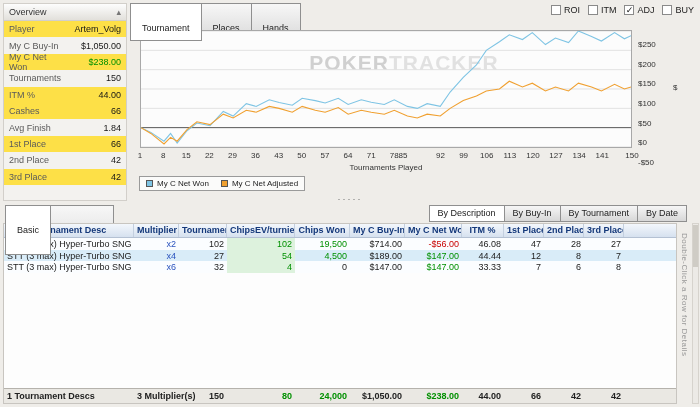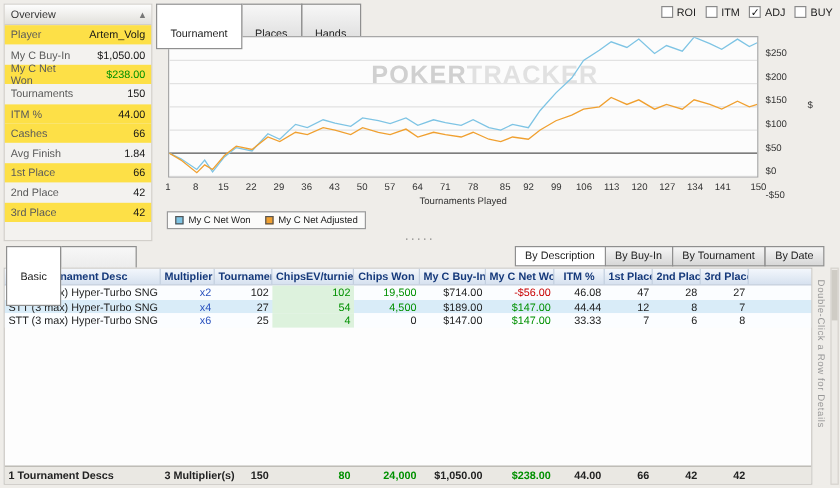--- a/index.html
+++ b/index.html
@@ -177,21 +177,21 @@
       <span class="xtick" style="left: 36.2282px;">15</span>
       <span class="xtick" style="left: 59.3423px;">22</span>
       <span class="xtick" style="left: 82.4564px;">29</span>
       <span class="xtick" style="left: 105.57px;">36</span>
       <span class="xtick" style="left: 128.685px;">43</span>
       <span class="xtick" style="left: 151.799px;">50</span>
       <span class="xtick" style="left: 174.913px;">57</span>
       <span class="xtick" style="left: 198.027px;">64</span>
       <span class="xtick" style="left: 221.141px;">71</span>
       <span class="xtick" style="left: 244.255px;">78</span>
-      <span class="xtick" style="left: 271px;">85</span>
+      <span class="xtick" style="left: 253px;">85</span>
       <span class="xtick" style="left: 290.483px;">92</span>
       <span class="xtick" style="left: 313.597px;">99</span>
       <span class="xtick" style="left: 336.711px;">106</span>
       <span class="xtick" style="left: 359.826px;">113</span>
       <span class="xtick" style="left: 382.94px;">120</span>
       <span class="xtick" style="left: 406.054px;">127</span>
       <span class="xtick" style="left: 429.168px;">134</span>
       <span class="xtick" style="left: 452.282px;">141</span>
       <span class="xtick" style="left: 482px;">150</span>
     </div>
@@ -260,21 +260,21 @@
         <div class="tcell num" style="width: 55px;">$189.00</div>
         <div class="tcell grn num" style="width: 57px;">$147.00</div>
         <div class="tcell num" style="width: 42px;">44.44</div>
         <div class="tcell num" style="width: 40px;">12</div>
         <div class="tcell num" style="width: 40px;">8</div>
         <div class="tcell num" style="width: 40px;">7</div>
       </div>
       <div class="trow">
         <div class="tcell " style="width: 130px;">STT (3 max) Hyper-Turbo SNG LOTTERY</div>
         <div class="tcell mult" style="width: 45px;">x6</div>
-        <div class="tcell num" style="width: 48px;">25</div>
+        <div class="tcell num" style="width: 48px;">32</div>
         <div class="tcell gbg" style="width: 68px;">4</div>
         <div class="tcell num" style="width: 55px;">0</div>
         <div class="tcell num" style="width: 55px;">$147.00</div>
         <div class="tcell grn num" style="width: 57px;">$147.00</div>
         <div class="tcell num" style="width: 42px;">33.33</div>
         <div class="tcell num" style="width: 40px;">7</div>
         <div class="tcell num" style="width: 40px;">6</div>
         <div class="tcell num" style="width: 40px;">8</div>
       </div>
     </div>

